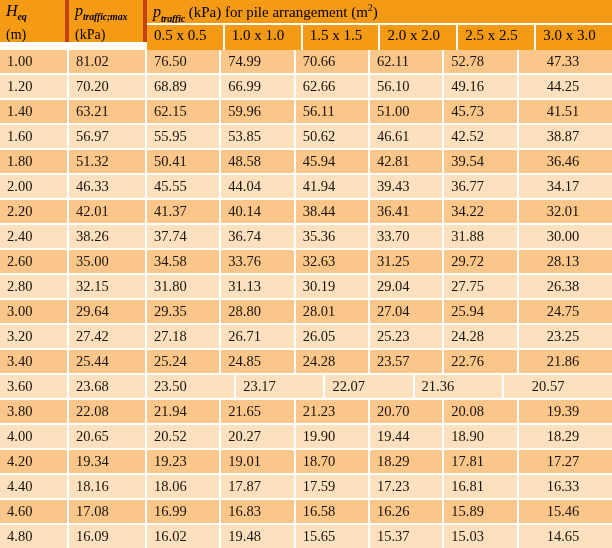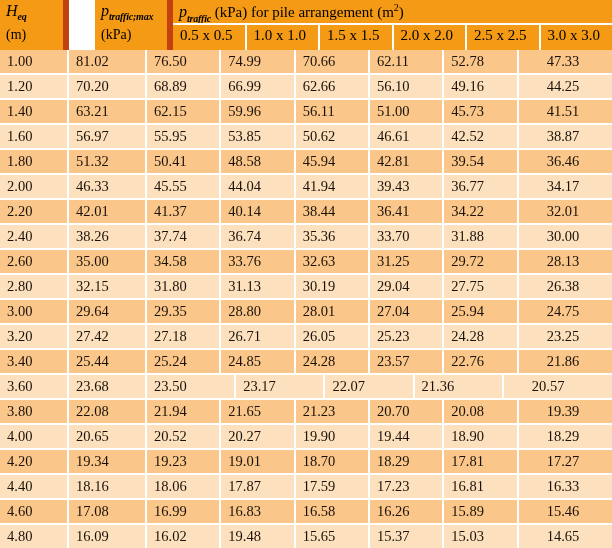--- a/index.html
+++ b/index.html
@@ -27,30 +27,30 @@
   .thead {
     flex: 0 0 auto;
     height: 50px;
     display: flex;
     flex-direction: row;
     background: #ffffff;
   }
 
   .th-stub {
     box-sizing: border-box;
-    height: 50px;
+    height: 42px;
     background: #F59A14;
-    border-right: 6px solid #c2410c;
+    border-right: 4px solid #c2410c;
     padding: 3px 0 0 6px;
     color: #000000;
     line-height: 1.05;
     overflow: hidden;
   }
   .th-stub.c1 { width: 69px; }
-  .th-stub.c2 { width: 78px; margin-left: 26px; }
+  .th-stub.c2 { width: 78px; }
 
   .th-group {
     box-sizing: border-box;
     flex: 1 1 auto;
     height: 64px;
     display: flex;
     flex-direction: column;
   }
   .th-group-title {
     box-sizing: border-box;

